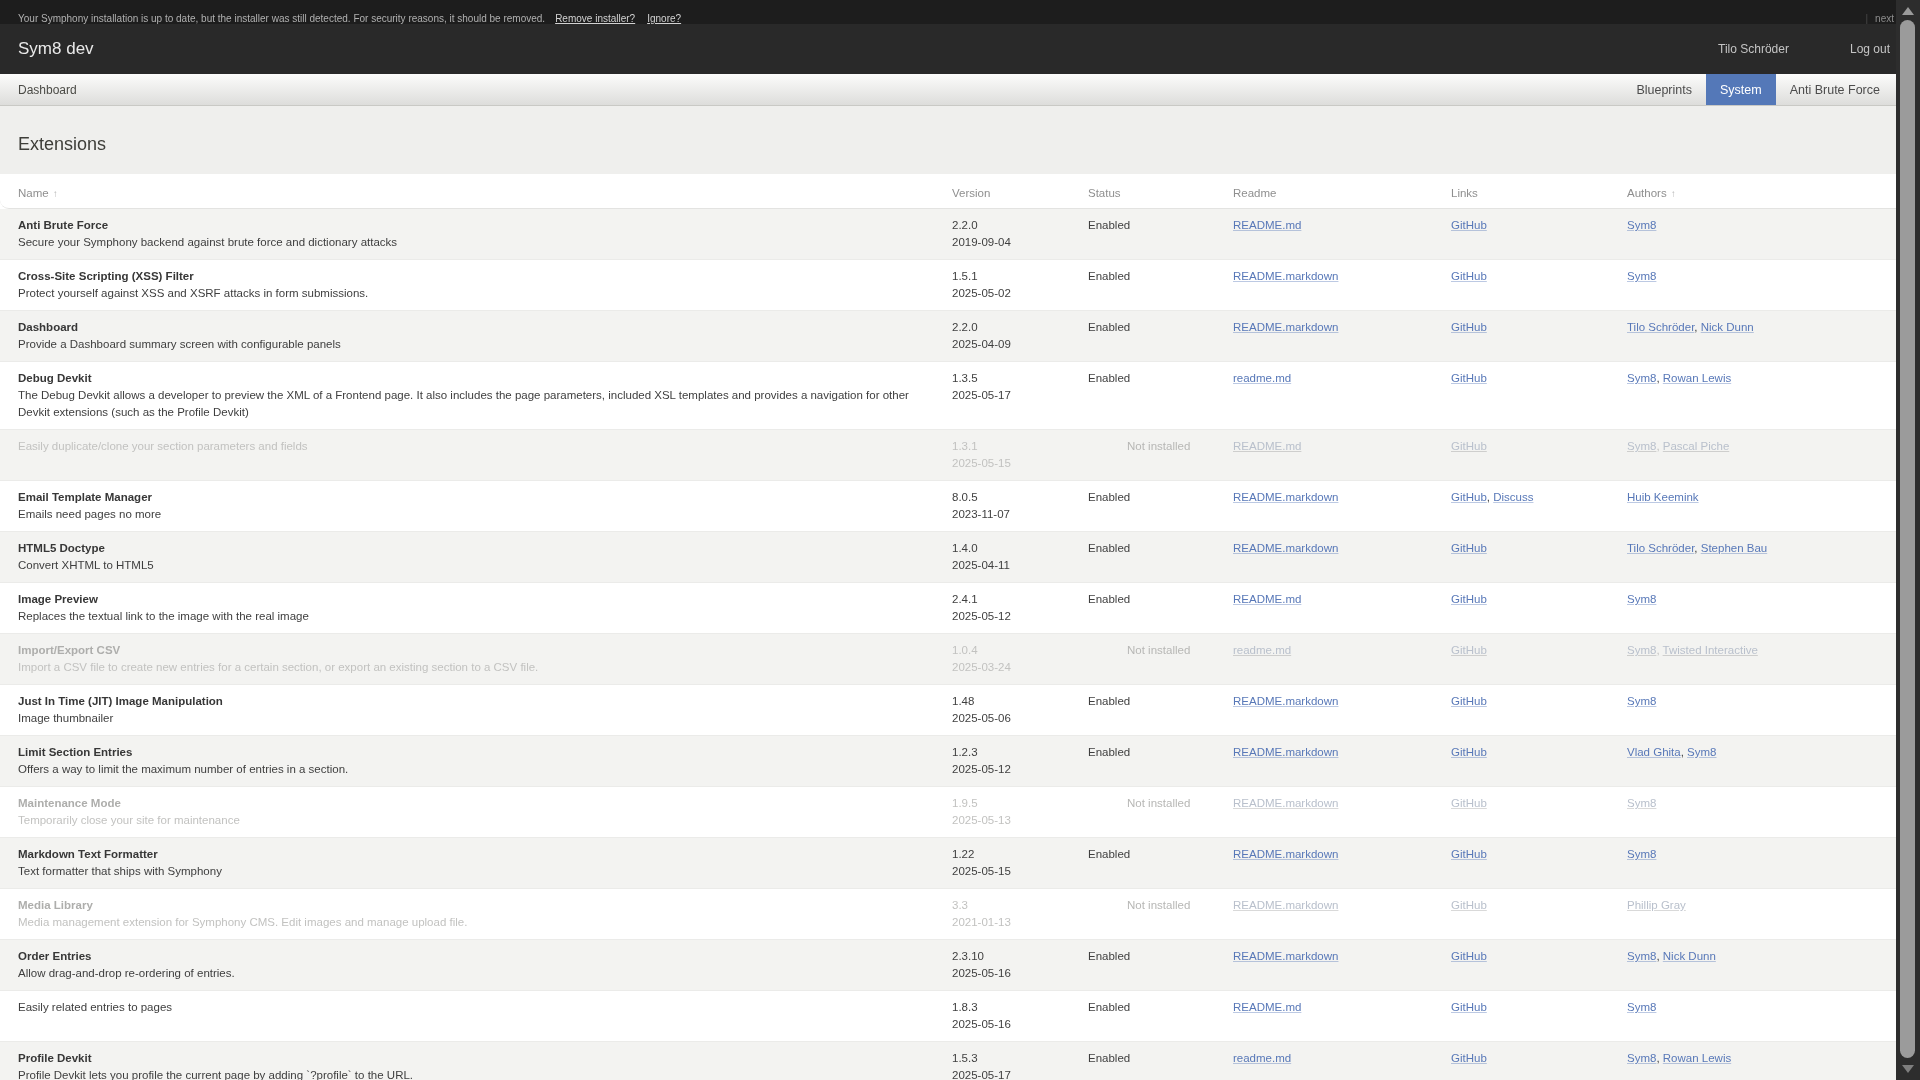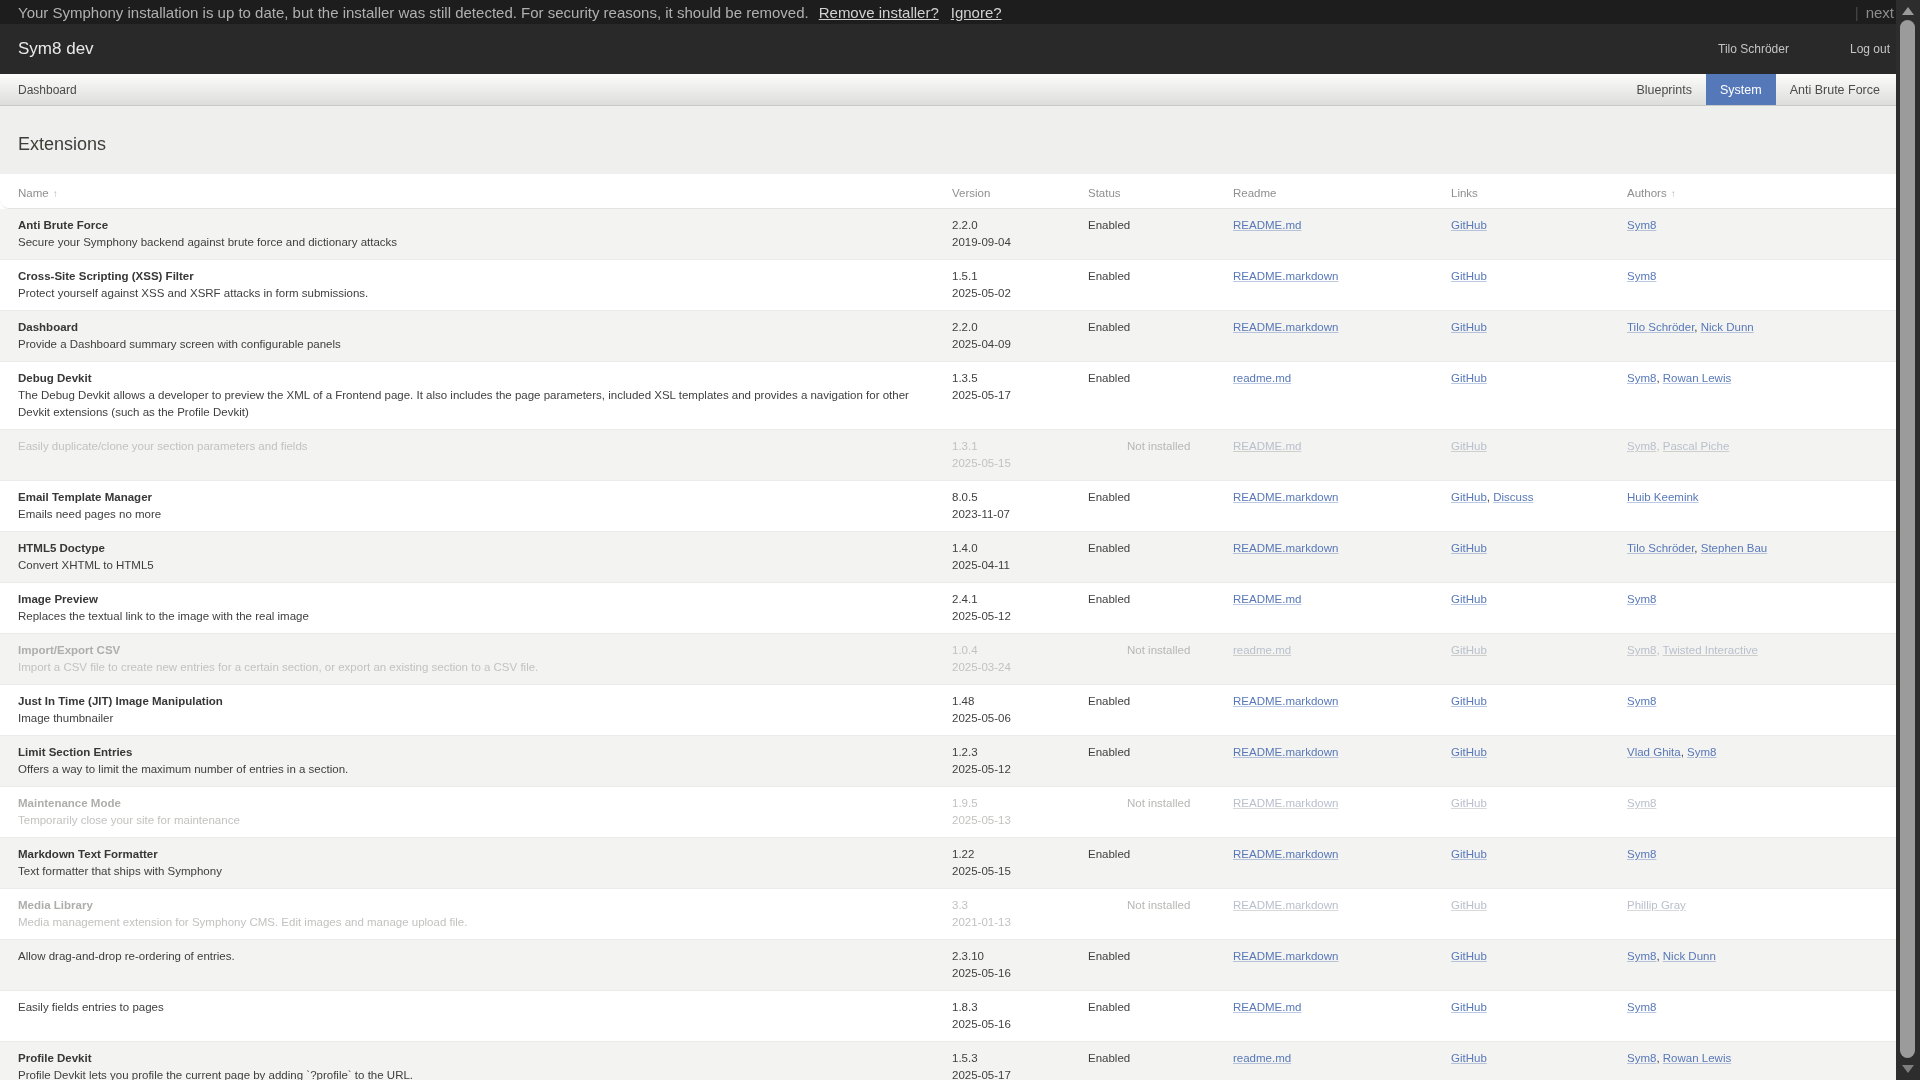--- a/index.html
+++ b/index.html
@@ -1,21 +1,21 @@
 <!DOCTYPE html>
 <html style="--accent-blue: #5478b8; --link-blue: #5878b8; --notice-bg: #1d1d1d; --header-bg: #292929; --page-bg: #efefed; --stripe-bg: #f3f3f1; --scrollbar-track: #2d2d2d; --scrollbar-thumb: #9b9b9b;"><head>
 <meta charset="utf-8">
 <style>
   * { margin:0; padding:0; box-sizing:border-box; }
   html,body { width:1920px; height:1080px; overflow:hidden; background:#fff;
     font-family:"Liberation Sans","DejaVu Sans",sans-serif; }
 
   
-  .notice { height:24px; background:var(--notice-bg,#1d1d1d); display:flex; align-items:center;
-    padding:0 26px 0 18px; font-size:15px; color:#b0b0b0; }
+  .notice { height:24px; background:var(--notice-bg,#1d1d1d); display:flex; align-items:flex-end;
+    padding:0 26px 0 18px; font-size:10px; color:#b0b0b0; }
   .notice .msg { margin-right:10px; }
   .notice a { color:#d2d2d2; text-decoration:underline; margin-right:12px; cursor:pointer; }
   .notice .spacer { flex:1; }
   .notice .sep { color:#6a6a6a; opacity:.55; margin-right:7px; }
   .notice .next { color:#8d8d8d; cursor:pointer; }
 
   
   .appbar { height:50px; background:var(--header-bg,#292929); display:flex; align-items:center;
     padding:0 30px 0 18px;gap:33px; }
   .appbar .title { color:#e9e9e9; font-size:17px; }
@@ -311,34 +311,35 @@
           <div>3.3</div>
           <div>2021-01-13</div>
         </div>
         <div class="cell c-status">Not installed</div>
         <div class="cell c-readme"><a class="lnk">README.markdown</a></div>
         <div class="cell c-links"><a class="lnk">GitHub</a></div>
         <div class="cell c-authors"><a class="lnk">Phillip Gray</a></div>
       </div>
       <div class="grid trow striped">
         <div class="cell c-name">
+          <div class="xname">Order Entries</div>
           <div class="xdesc">Allow drag-and-drop re-ordering of entries.</div>
         </div>
         <div class="cell c-ver">
           <div>2.3.10</div>
           <div>2025-05-16</div>
         </div>
         <div class="cell c-status">Enabled</div>
         <div class="cell c-readme"><a class="lnk">README.markdown</a></div>
         <div class="cell c-links"><a class="lnk">GitHub</a></div>
         <div class="cell c-authors"><a class="lnk">Sym8</a>, <a class="lnk">Nick Dunn</a></div>
       </div>
       <div class="grid trow">
         <div class="cell c-name">
-          <div class="xdesc">Easily fields entries to pages</div>
+          <div class="xdesc">Easily related entries to pages</div>
         </div>
         <div class="cell c-ver">
           <div>1.8.3</div>
           <div>2025-05-16</div>
         </div>
         <div class="cell c-status">Enabled</div>
         <div class="cell c-readme"><a class="lnk">README.md</a></div>
         <div class="cell c-links"><a class="lnk">GitHub</a></div>
         <div class="cell c-authors"><a class="lnk">Sym8</a></div>
       </div>

